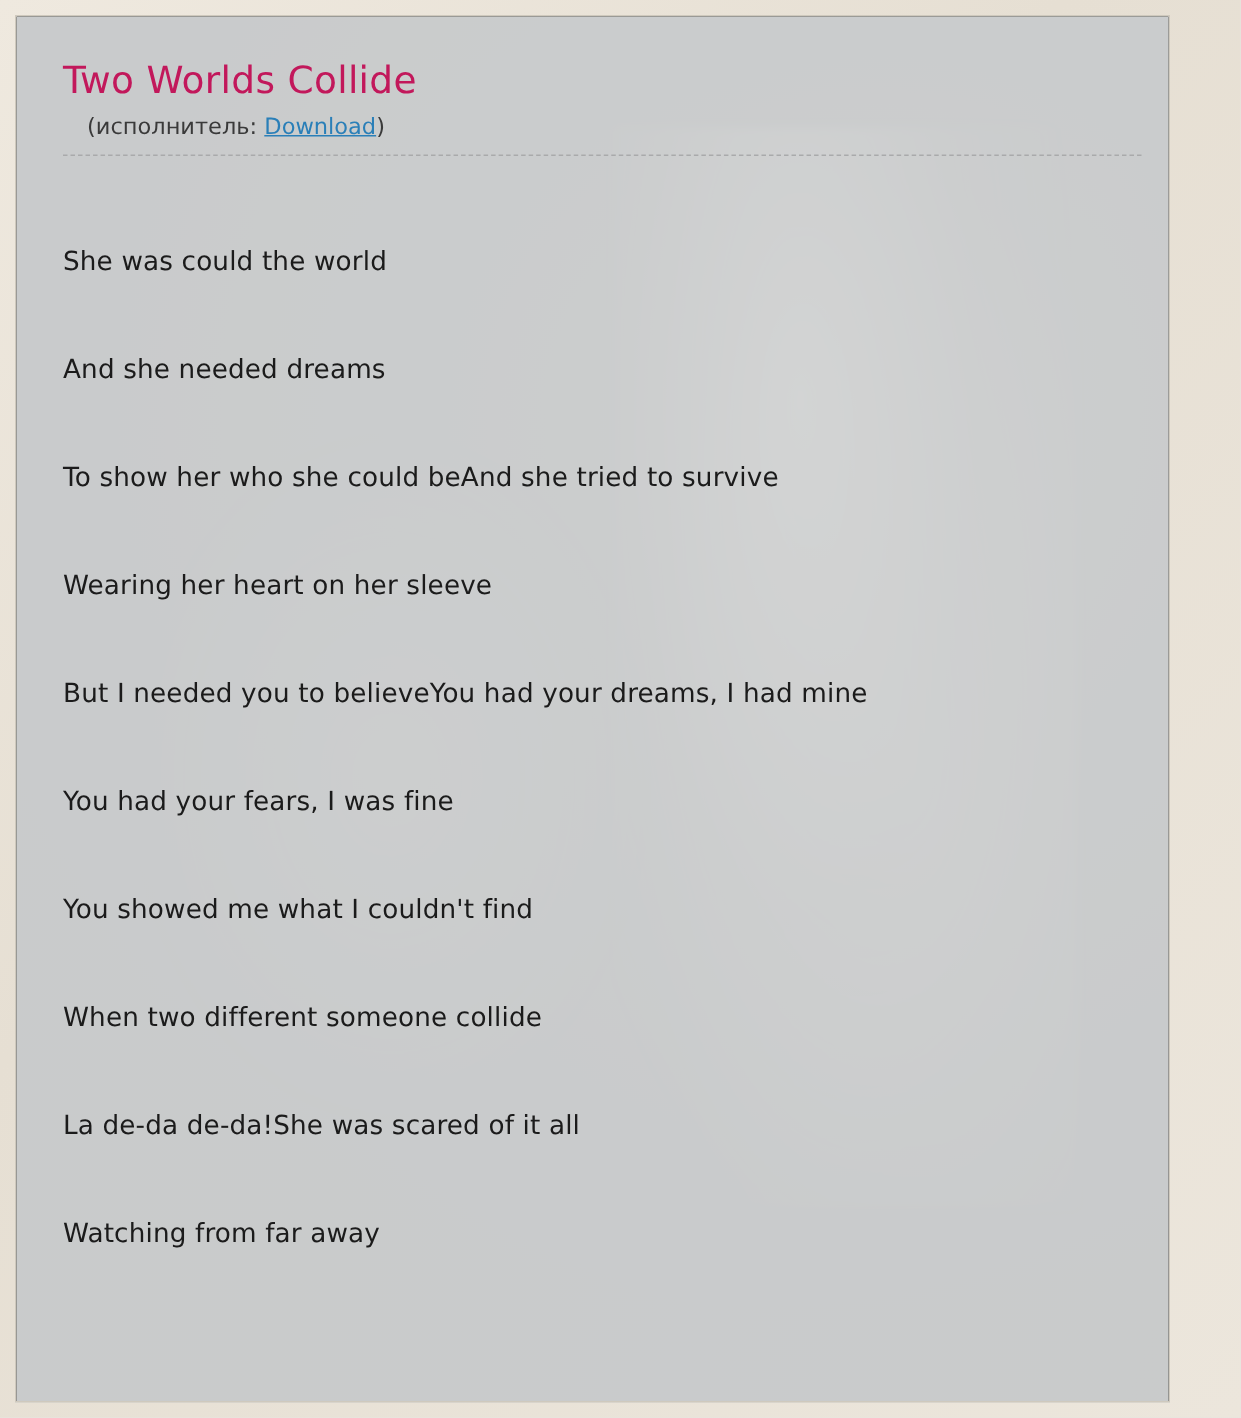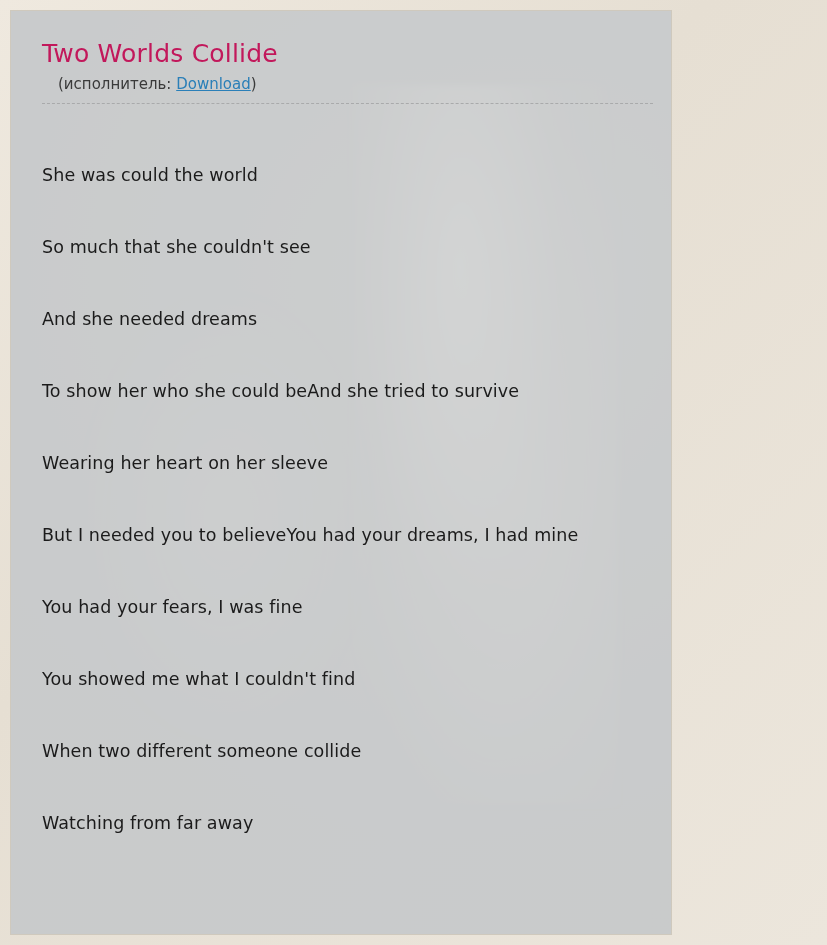--- a/index.html
+++ b/index.html
@@ -22,21 +22,21 @@
     width: 827px;
     height: 945px;
     box-sizing: border-box;
     padding: 10px;
     background:
       linear-gradient(135deg, #efe9df 0%, #e6dfd3 40%, #ece6dc 100%);
   }
 
   .paper {
     position: relative;
-    width: 662px;
+    width: 770px;
     height: 925px;
     box-sizing: border-box;
     border: 1px solid #cfc9bd;
     background: #d9dcdd;
     overflow: hidden;
   }
 
   
   .bg-photo {
     position: absolute;
@@ -134,28 +134,28 @@
       <h1 class="song-title">Two Worlds Collide</h1>
 
       <div class="artist-line">
         <span>(исполнитель: </span><span class="dl-link">Download</span><span>)</span>
       </div>
 
       <div class="divider"></div>
 
       <div class="lyrics">
         <div class="lyric-line">She was could the world</div>
-        <div class="lyric-line">So much that she couldn't see</div>
         <div class="lyric-line">And she needed dreams</div>
         <div class="lyric-line">To show her who she could beAnd she tried to survive</div>
         <div class="lyric-line">Wearing her heart on her sleeve</div>
         <div class="lyric-line">But I needed you to believeYou had your dreams, I had mine</div>
         <div class="lyric-line">You had your fears, I was fine</div>
         <div class="lyric-line">You showed me what I couldn't find</div>
         <div class="lyric-line">When two different someone collide</div>
+        <div class="lyric-line">La de-da de-da!She was scared of it all</div>
         <div class="lyric-line">Watching from far away</div>
         
         
         
         
         
         
         
         
         

